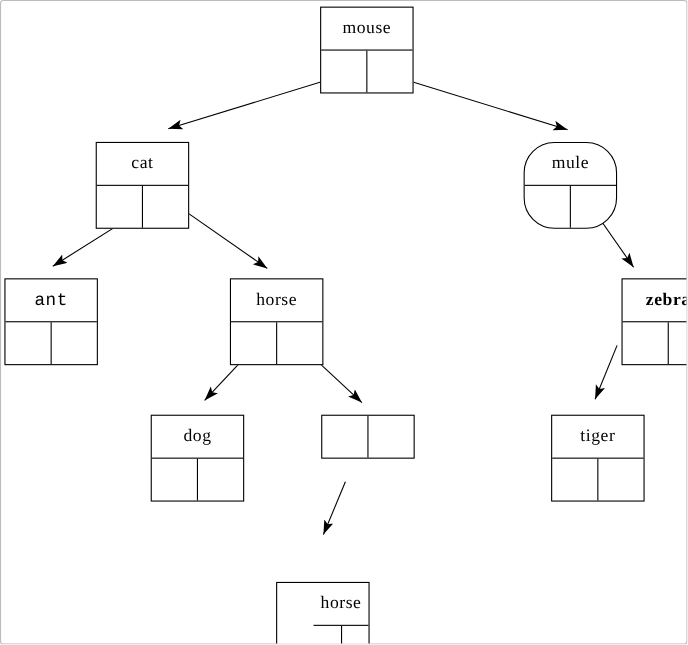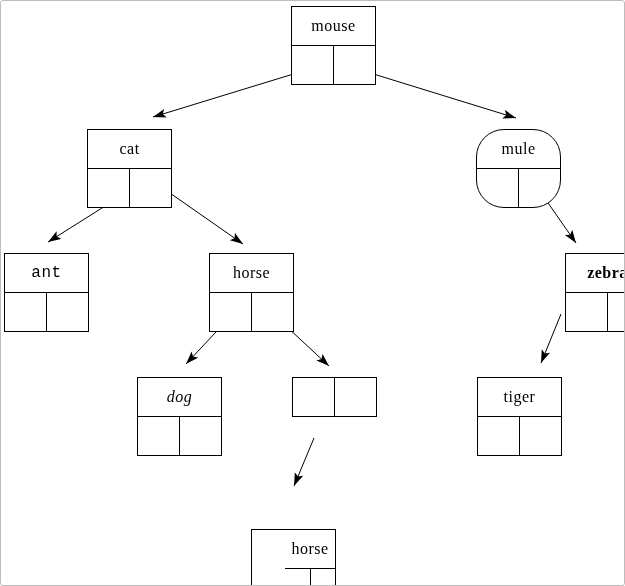--- a/index.html
+++ b/index.html
@@ -112,34 +112,34 @@
       <div class="cell right"></div>
     </div>
   </div>
       <div class="node" style="left: 564px; top: 252px; font-weight: bold;">
     <div class="node-label">zebra</div>
     <div class="node-cells">
       <div class="cell left"></div>
       <div class="cell right"></div>
     </div>
   </div>
-      <div class="node" style="left: 136px; top: 376px; font-style: italic;">
+      <div class="node" style="left: 136px; top: 376px;">
     <div class="node-label">dog</div>
     <div class="node-cells">
       <div class="cell left"></div>
       <div class="cell right"></div>
     </div>
   </div>
       <div class="node" style="left: 291px; top: 376px;">
     <div class="node-cells">
       <div class="cell left"></div>
       <div class="cell right"></div>
     </div>
   </div>
-      <div class="node" style="left: 476px; top: 376px;">
+      <div class="node" style="left: 500px; top: 376px;">
     <div class="node-label">tiger</div>
     <div class="node-cells">
       <div class="cell left"></div>
       <div class="cell right"></div>
     </div>
   </div>
       <div class="node" style="left: 250px; top: 528px; padding-left: 33px;">
     <div class="node-label">horse</div>
     <div class="node-cells">
       <div class="cell left"></div>

